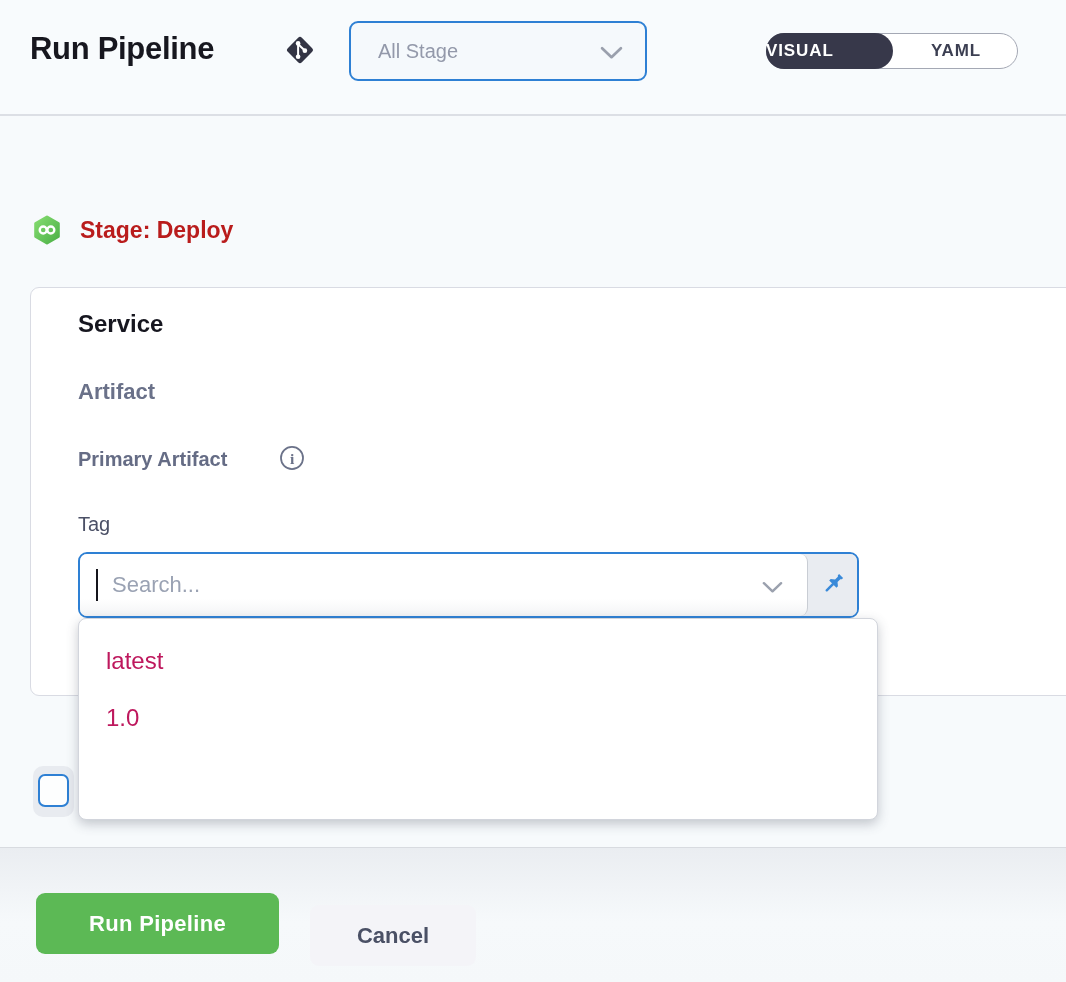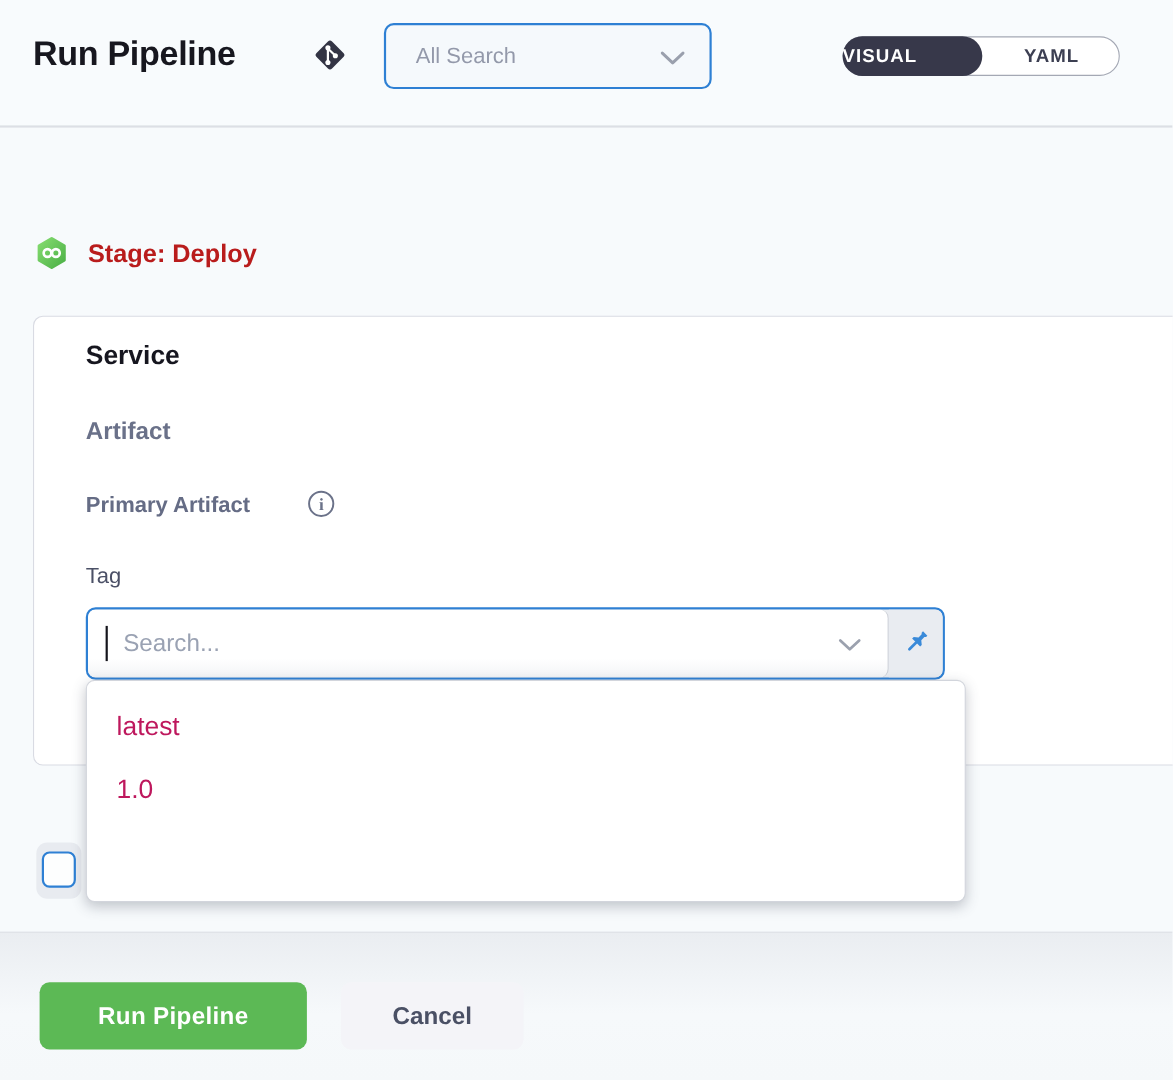--- a/index.html
+++ b/index.html
@@ -123,21 +123,21 @@
     position:absolute; left:0; top:848px; width:1066px; height:134px;
     background:linear-gradient(180deg,#eaedf1 0%,#f6f9fb 55%,#f5f8fa 100%);
   }
   .run-button {
     position:absolute; left:36px; top:45px; width:243px; height:61px;
     background:#5cb955; border:none; border-radius:9px;
     color:#ffffff; font-size:22px; font-weight:700; letter-spacing:0.3px;
     font-family:"Liberation Sans", sans-serif; cursor:pointer;
   }
   .cancel-button {
-    position:absolute; left:310px; top:45px; width:166px; height:61px;
+    position:absolute; left:310px; top:57px; width:166px; height:61px;
     background:#f4f4f8; border:none; border-radius:9px;
     color:#4a5065; font-size:22px; font-weight:700;
     font-family:"Liberation Sans", sans-serif; cursor:pointer;
   }
 </style>
 </head>
 <body>
 
 <div class="header">
   <div class="page-title">Run Pipeline</div>
@@ -147,21 +147,21 @@
       <rect x="7.6" y="7.6" width="18.8" height="18.8" rx="2.5" transform="rotate(45 17 17)" fill="#333444"></rect>
       <line x1="15.2" y1="11.5" x2="15.2" y2="23" stroke="#ffffff" stroke-width="1.9"></line>
       <line x1="15.8" y1="12" x2="21" y2="17" stroke="#ffffff" stroke-width="1.9"></line>
       <circle cx="15.2" cy="10.8" r="2.2" fill="#ffffff"></circle>
       <circle cx="15.2" cy="23.4" r="2.2" fill="#ffffff"></circle>
       <circle cx="21.6" cy="17.6" r="2.2" fill="#ffffff"></circle>
     </svg>
   </span>
 
   <div class="stage-selector">
-    <span class="stage-selector-value">All Search</span>
+    <span class="stage-selector-value">All Stage</span>
     <span class="chevron">
       <svg width="23" height="14" viewBox="0 0 22 13">
         <path d="M2 2 L11 10.5 L20 2" fill="none" stroke="#9aa0ad" stroke-width="2.6" stroke-linecap="round" stroke-linejoin="round"></path>
       </svg>
     </span>
   </div>
 
   <div class="view-toggle">
     <div class="toggle-visual">VISUAL</div>
     <div class="toggle-yaml">YAML</div>

